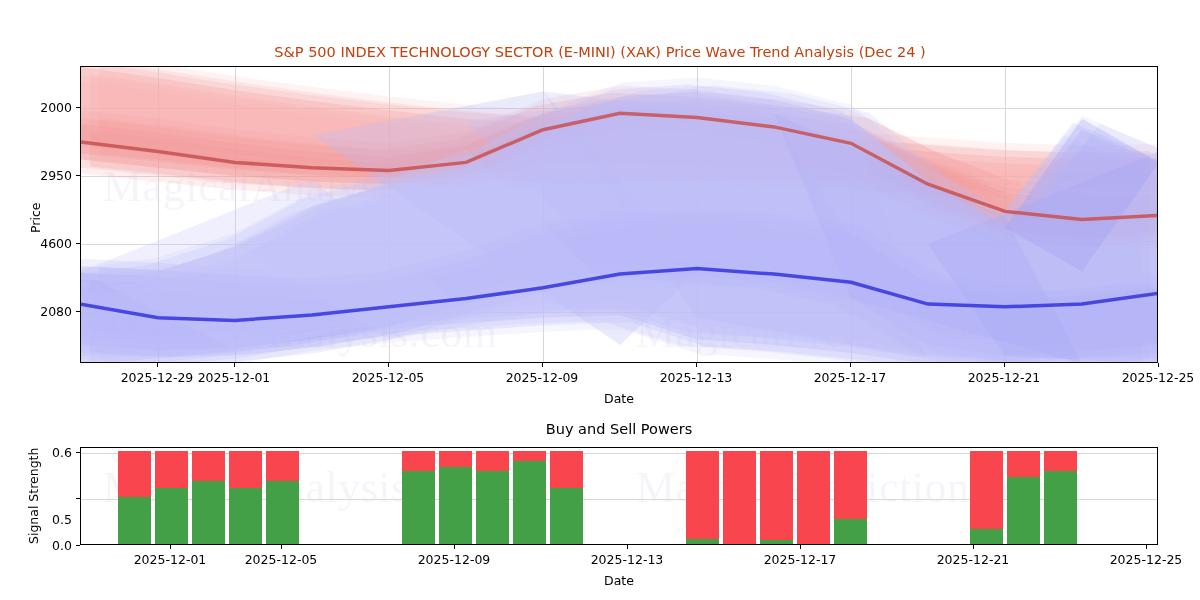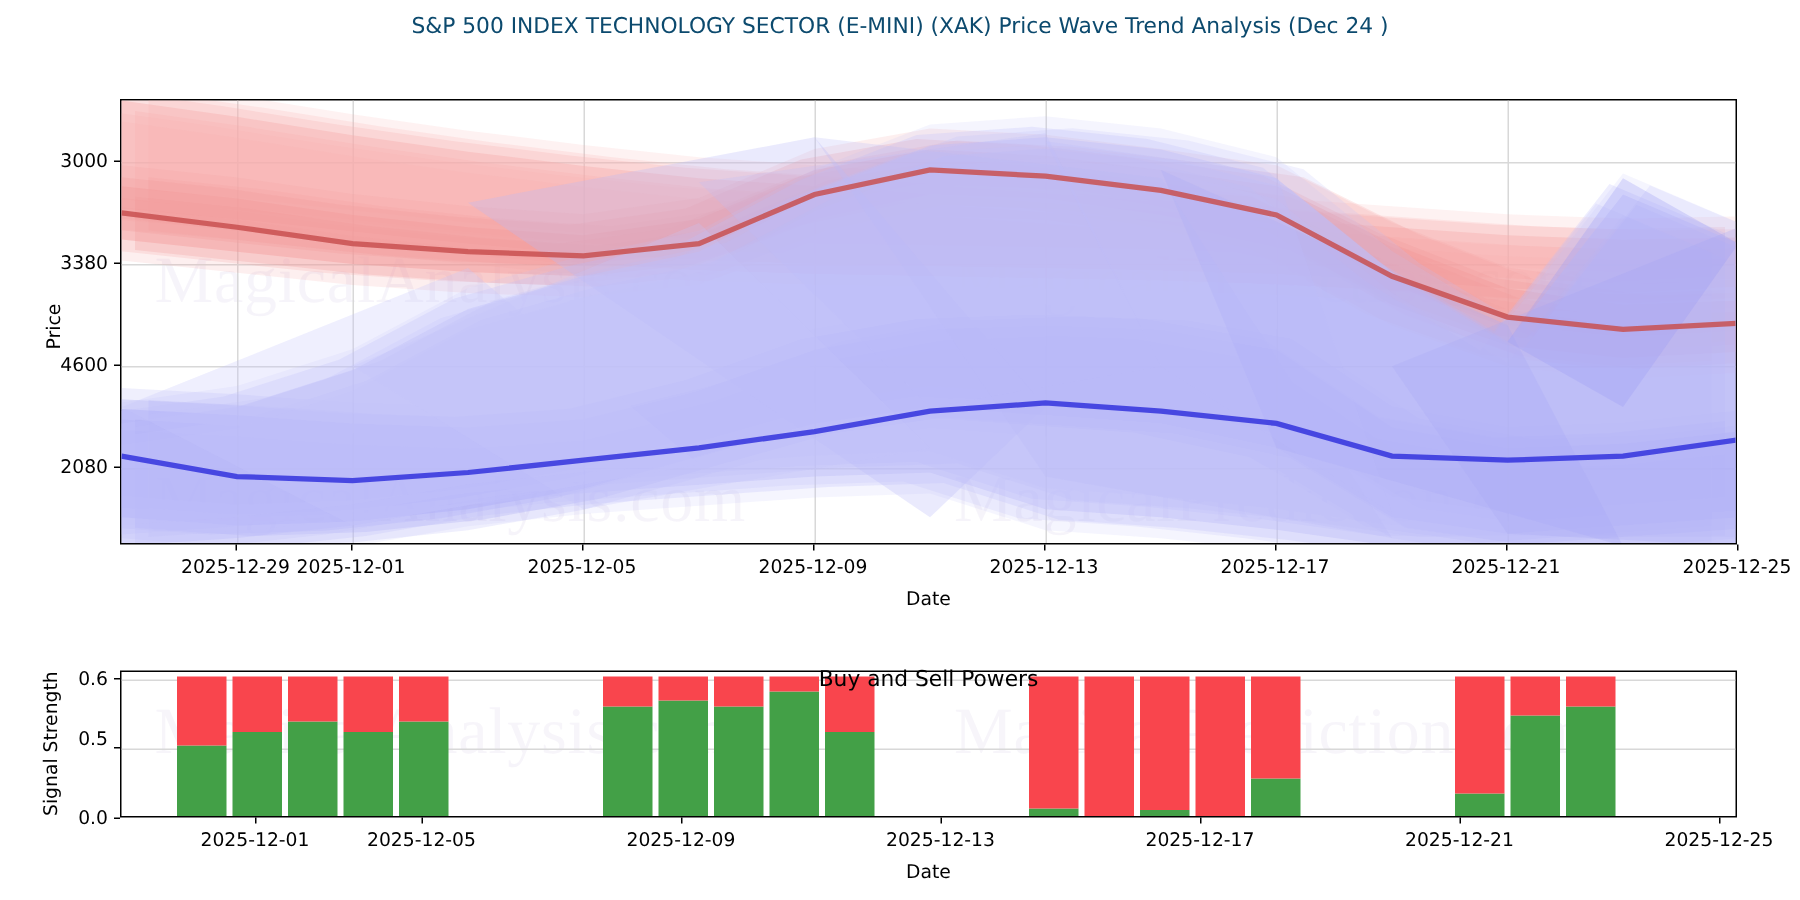--- a/index.html
+++ b/index.html
@@ -5,21 +5,21 @@
   html,body{margin:0;padding:0;}
   body{
     width:1200px;height:600px;overflow:hidden;background:#ffffff;
     font-family:"DejaVu Sans","Liberation Sans",sans-serif;
     color:#000;
   }
   #root{position:relative;width:1200px;height:600px;}
 
   
   .title-block{position:absolute;left:0;top:8px;width:1200px;text-align:center;}
-  .title-line{font-size:14.5px;line-height:20px;color:#0c4a6e;}
+  .title-line{font-size:14.5px;line-height:20px;color:#c2410c;margin-top:34px;}
 
   
   .axes{position:absolute;box-sizing:border-box;border:1.1px solid #000;background:#fff;overflow:hidden;}
   .gridline-h{position:absolute;left:0;right:0;height:1px;background:#d8d8d8;}
   .gridline-v{position:absolute;top:0;bottom:0;width:1px;background:#d8d8d8;}
   .tickmark-x{position:absolute;width:1px;height:4px;background:#000;}
   .tickmark-y{position:absolute;height:1px;width:4px;background:#000;}
   .ticklabel-x{position:absolute;font-size:12.5px;color:#000;text-align:center;white-space:nowrap;transform:translateX(-50%);}
   .ticklabel-y{position:absolute;font-size:12.5px;color:#000;text-align:right;white-space:nowrap;transform:translateY(-50%);}
   .axis-title{position:absolute;font-size:12.5px;color:#000;text-align:center;white-space:nowrap;}
@@ -100,23 +100,23 @@
         <path d="M0.0,237.1L77.0,250.7L154.0,253.4L231.0,248.0L308.0,239.8L385.0,231.6L462.0,220.7L539.0,207.1L616.0,201.6L693.0,207.1L770.0,215.3L847.0,237.1L924.0,239.8L1001.0,237.1L1078.0,226.2" fill="none" stroke="#3333DD" stroke-opacity="0.85" stroke-width="3.5"></path>
         <path d="M0.0,74.9L77.0,84.5L154.0,95.4L231.0,100.8L308.0,103.5L385.0,95.4L462.0,62.7L539.0,46.3L616.0,50.4L693.0,59.9L770.0,76.3L847.0,117.2L924.0,144.4L1001.0,152.6L1078.0,148.5" fill="none" stroke="#C85050" stroke-opacity="0.85" stroke-width="3.5"></path>
       </svg>
     </div>
   <div id="ax-price-labels">
       <div class="tickmark-y" style="left: 76px; top: 311.229px;"></div>
       <div class="ticklabel-y" style="left: 34px; top: 311.229px; width: 38px;">2080</div>
       <div class="tickmark-y" style="left: 76px; top: 243.11px;"></div>
       <div class="ticklabel-y" style="left: 34px; top: 243.11px; width: 38px;">4600</div>
       <div class="tickmark-y" style="left: 76px; top: 174.991px;"></div>
-      <div class="ticklabel-y" style="left: 34px; top: 174.991px; width: 38px;">3380</div>
+      <div class="ticklabel-y" style="left: 34px; top: 174.991px; width: 38px;">2950</div>
       <div class="tickmark-y" style="left: 76px; top: 106.872px;"></div>
-      <div class="ticklabel-y" style="left: 34px; top: 106.872px; width: 38px;">3000</div>
+      <div class="ticklabel-y" style="left: 34px; top: 106.872px; width: 38px;">2000</div>
       <div class="tickmark-x" style="left: 157px; top: 363px;"></div>
       <div class="ticklabel-x" style="left: 157px; top: 370px;">2025-12-29</div>
       <div class="tickmark-x" style="left: 234px; top: 363px;"></div>
       <div class="ticklabel-x" style="left: 234px; top: 370px;">2025-12-01</div>
       <div class="tickmark-x" style="left: 388px; top: 363px;"></div>
       <div class="ticklabel-x" style="left: 388px; top: 370px;">2025-12-05</div>
       <div class="tickmark-x" style="left: 542px; top: 363px;"></div>
       <div class="ticklabel-x" style="left: 542px; top: 370px;">2025-12-09</div>
       <div class="tickmark-x" style="left: 696px; top: 363px;"></div>
       <div class="ticklabel-x" style="left: 696px; top: 370px;">2025-12-13</div>
@@ -167,35 +167,35 @@
       <div class="bar" style="left: 888.5px; width: 33px; bottom: 14.9333px; height: 78.4px; background: rgb(249, 69, 77);"></div>
       <div class="bar" style="left: 925.5px; width: 33px; bottom: 0px; height: 67.2px; background: rgb(67, 160, 71);"></div>
       <div class="bar" style="left: 925.5px; width: 33px; bottom: 67.2px; height: 26.1333px; background: rgb(249, 69, 77);"></div>
       <div class="bar" style="left: 962.5px; width: 33px; bottom: 0px; height: 72.8px; background: rgb(67, 160, 71);"></div>
       <div class="bar" style="left: 962.5px; width: 33px; bottom: 72.8px; height: 20.5333px; background: rgb(249, 69, 77);"></div>
     </div>
   <div id="ax-power-labels">
       <div class="tickmark-y" style="left: 76px; top: 545px;"></div>
       <div class="ticklabel-y" style="left: 36px; top: 545px; width: 36px;">0.0</div>
       <div class="tickmark-y" style="left: 76px; top: 498.333px;"></div>
-      <div class="ticklabel-y" style="left: 36px; top: 492px; width: 36px;">0.5</div>
+      <div class="ticklabel-y" style="left: 36px; top: 519px; width: 36px;">0.5</div>
       <div class="tickmark-y" style="left: 76px; top: 451.667px;"></div>
       <div class="ticklabel-y" style="left: 36px; top: 451.667px; width: 36px;">0.6</div>
       <div class="tickmark-x" style="left: 170px; top: 545px;"></div>
       <div class="ticklabel-x" style="left: 170px; top: 552px;">2025-12-01</div>
       <div class="tickmark-x" style="left: 281px; top: 545px;"></div>
       <div class="ticklabel-x" style="left: 281px; top: 552px;">2025-12-05</div>
       <div class="tickmark-x" style="left: 454px; top: 545px;"></div>
       <div class="ticklabel-x" style="left: 454px; top: 552px;">2025-12-09</div>
       <div class="tickmark-x" style="left: 627px; top: 545px;"></div>
       <div class="ticklabel-x" style="left: 627px; top: 552px;">2025-12-13</div>
       <div class="tickmark-x" style="left: 800px; top: 545px;"></div>
       <div class="ticklabel-x" style="left: 800px; top: 552px;">2025-12-17</div>
       <div class="tickmark-x" style="left: 973px; top: 545px;"></div>
       <div class="ticklabel-x" style="left: 973px; top: 552px;">2025-12-21</div>
       <div class="tickmark-x" style="left: 1146px; top: 545px;"></div>
       <div class="ticklabel-x" style="left: 1146px; top: 552px;">2025-12-25</div>
-      <div class="subplot-title" style="left: 619px; top: 445px;">Buy and Sell Powers</div>
+      <div class="subplot-title" style="left: 619px; top: 421px;">Buy and Sell Powers</div>
       <div class="axis-title" style="left: 80px; width: 1078px; top: 573px;">Date</div>
       <div class="axis-title-y" style="left: 26px; top: 544px;">Signal Strength</div>
     </div>
 
 </div>
 
 </body></html>

